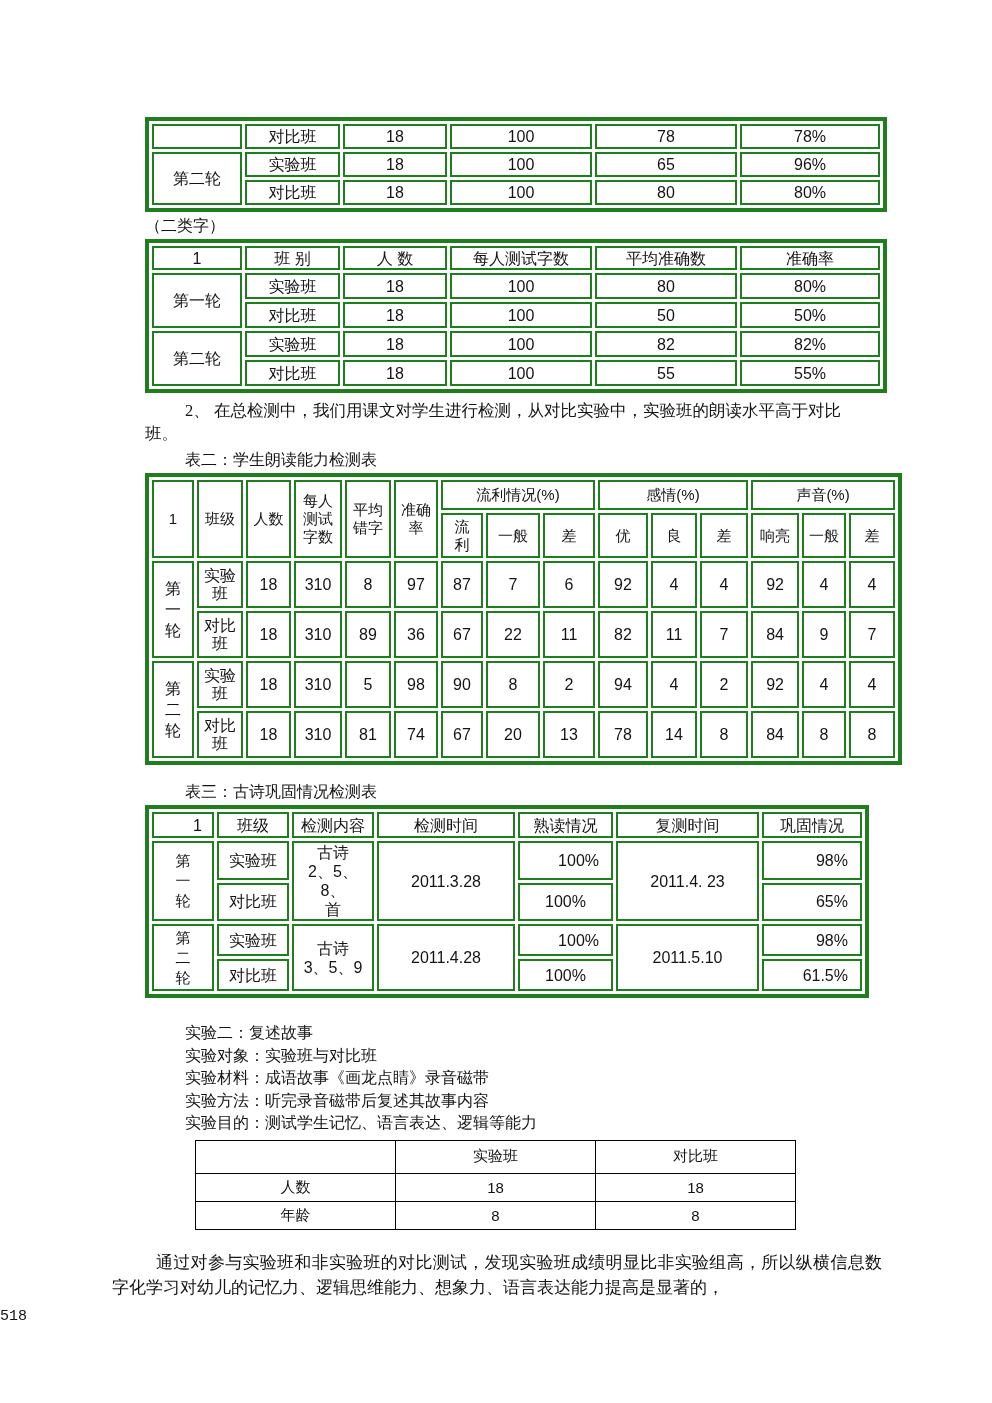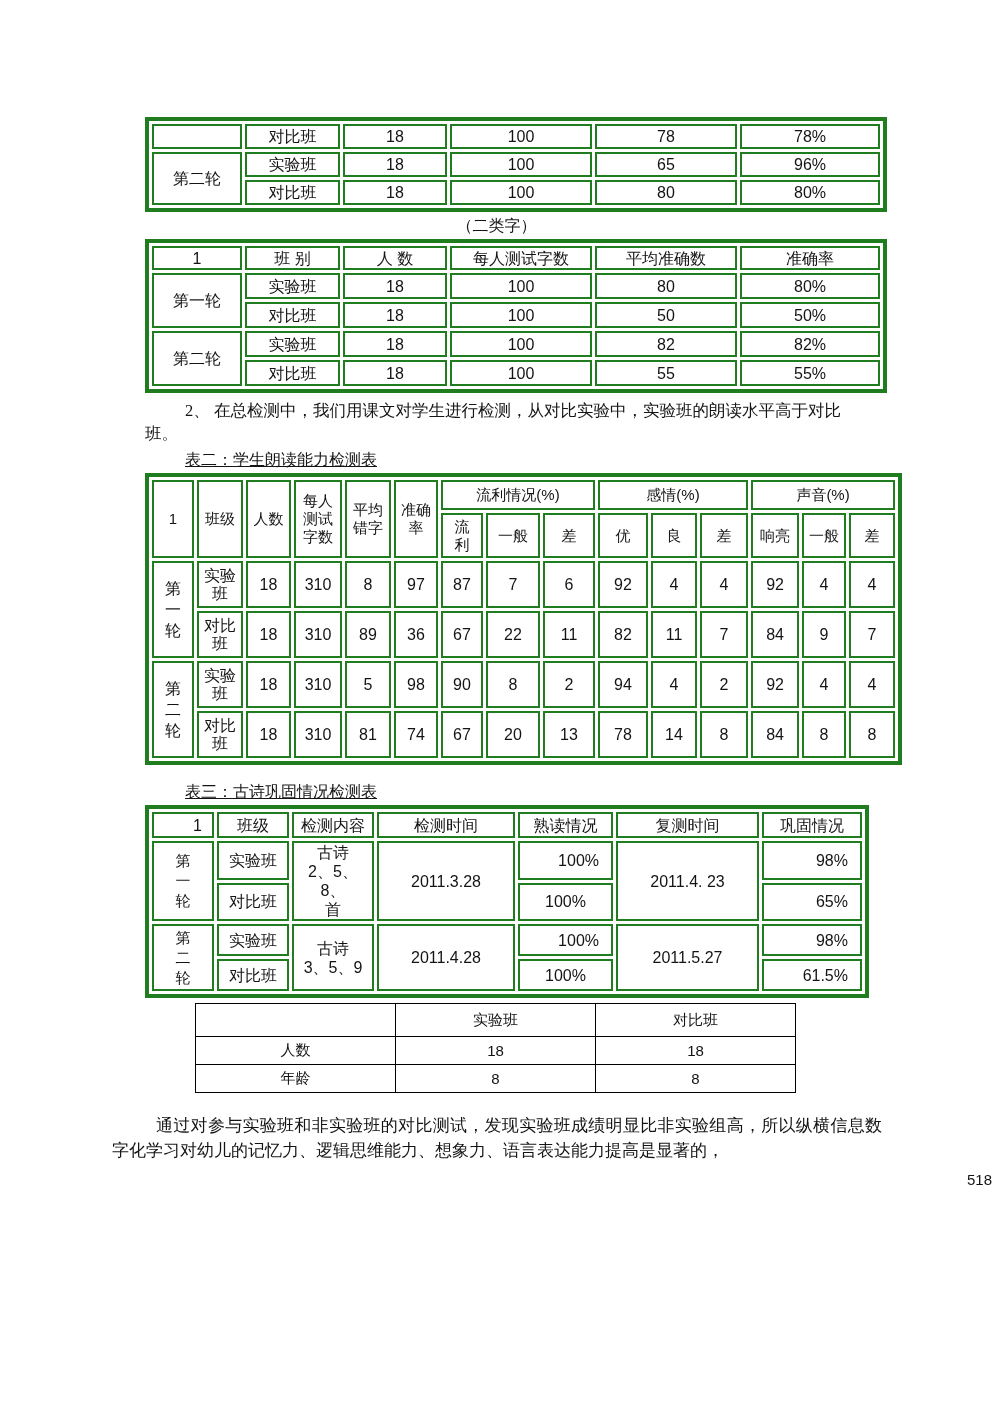--- a/index.html
+++ b/index.html
@@ -6,25 +6,25 @@
   .page{width:992px;height:1403px;background:#ffffff;position:relative;overflow:hidden;
         font-family:"Liberation Serif",serif;color:#141414;}
   
   .gtable{border-collapse:separate;border-spacing:3px;border:4px solid #1f7d1f;
           background:#ffffff;margin-left:145px;width:703px;table-layout:fixed;}
   .gtable td{border:2px solid #1f7d1f;text-align:center;vertical-align:middle;
              white-space:pre-line;font-size:16px;line-height:19px;padding:0 2px;
              font-family:"Liberation Sans","Liberation Serif",sans-serif;overflow:hidden;}
   .tA{margin-top:117px;}
   .tA td{height:21px;}
-  .capA{width:703px;margin:3px 0 0 145px;text-align:center;font-size:16px;line-height:22px;}
+  .capA{width:703px;margin:3px 0 0 145px;text-align:left;font-size:16px;line-height:22px;}
   .tB{margin-top:2px;}
   .tB tr.hd td{height:20px;}
   .tB tr.dt td{height:22px;}
-  .cap{margin:4px 0 0 185px;font-size:16px;line-height:22px;text-decoration:underline;}
+  .cap{margin:4px 0 0 185px;font-size:16px;line-height:22px;}
   .tC{margin-top:2px;}
   .tC td{font-size:15px;line-height:18px;}
   .tC tr.g1 td{height:26px;}
   .tC tr.g2 td{height:41px;}
   .tC tr.dt td{height:43px;font-size:16px;}
   .tC td.vlab{line-height:21px;}
   .capC{margin-top:16px;}
   .tD{margin-top:2px;}
   .tD tr.hd td{height:22px;}
   .tD tr.dt td{height:28px;}
@@ -32,22 +32,22 @@
   .tD td.ral{text-align:right;padding-right:12px;}
   .tD td.corner{text-align:right;padding-right:10px;}
   .para1{margin:6px 145px 0 145px;font-size:16.5px;line-height:23px;text-indent:40px;}
   .expblock{margin:24px 0 0 185px;font-size:16px;line-height:22.5px;}
   .btable{border-collapse:collapse;margin:5px 0 0 195px;width:600px;table-layout:fixed;}
   .btable td{border:1px solid #000;text-align:center;font-size:15px;
              font-family:"Liberation Sans","Liberation Serif",sans-serif;}
   .btable tr.hd td{height:30px;}
   .btable tr.dt td{height:25px;}
   .paraF{margin:20px 110px 0 112px;font-size:17px;line-height:25px;text-indent:44px;text-align:justify;}
-  .pnum{margin-top:8px;text-align:right;font-size:15px;
-        font-family:Liberation Sans, sans-serif;}
+  .pnum{margin-top:8px;text-align:left;font-size:15px;
+        font-family:Liberation Mono, monospace;}
 </style>
 </head>
 <body>
 
 <div class="page">
 
   <table class="gtable tA">
     <colgroup>
         <col style="width:90px">
         <col style="width:95px">
@@ -305,31 +305,38 @@
     </tr>
     <tr class="dt">
       <td rowspan="2" class="vlab">第
 二
 轮</td>
       <td>实验班</td>
       <td rowspan="2">古诗
 3、5、9</td>
       <td rowspan="2">2011.4.28</td>
       <td class="ral">100%</td>
-      <td rowspan="2">2011.5.27</td>
+      <td rowspan="2">2011.5.10</td>
       <td class="ral">98%</td>
     </tr>
     <tr class="dt">
       <td>对比班</td>
       <td>100%</td>
       <td class="ral">61.5%</td>
     </tr>
   </tbody>
     </table>
 
+  <div class="expblock">
+    <div>实验二：复述故事</div>
+    <div>实验对象：实验班与对比班</div>
+    <div>实验材料：成语故事《画龙点睛》录音磁带</div>
+    <div>实验方法：听完录音磁带后复述其故事内容</div>
+    <div>实验目的：测试学生记忆、语言表达、逻辑等能力</div>
+  </div>
 
   <table class="btable">
     <colgroup>
         <col style="width:200px">
         <col style="width:200px">
         <col style="width:200px">
       </colgroup>
     <tbody>
         <tr class="hd">
       <td></td>

